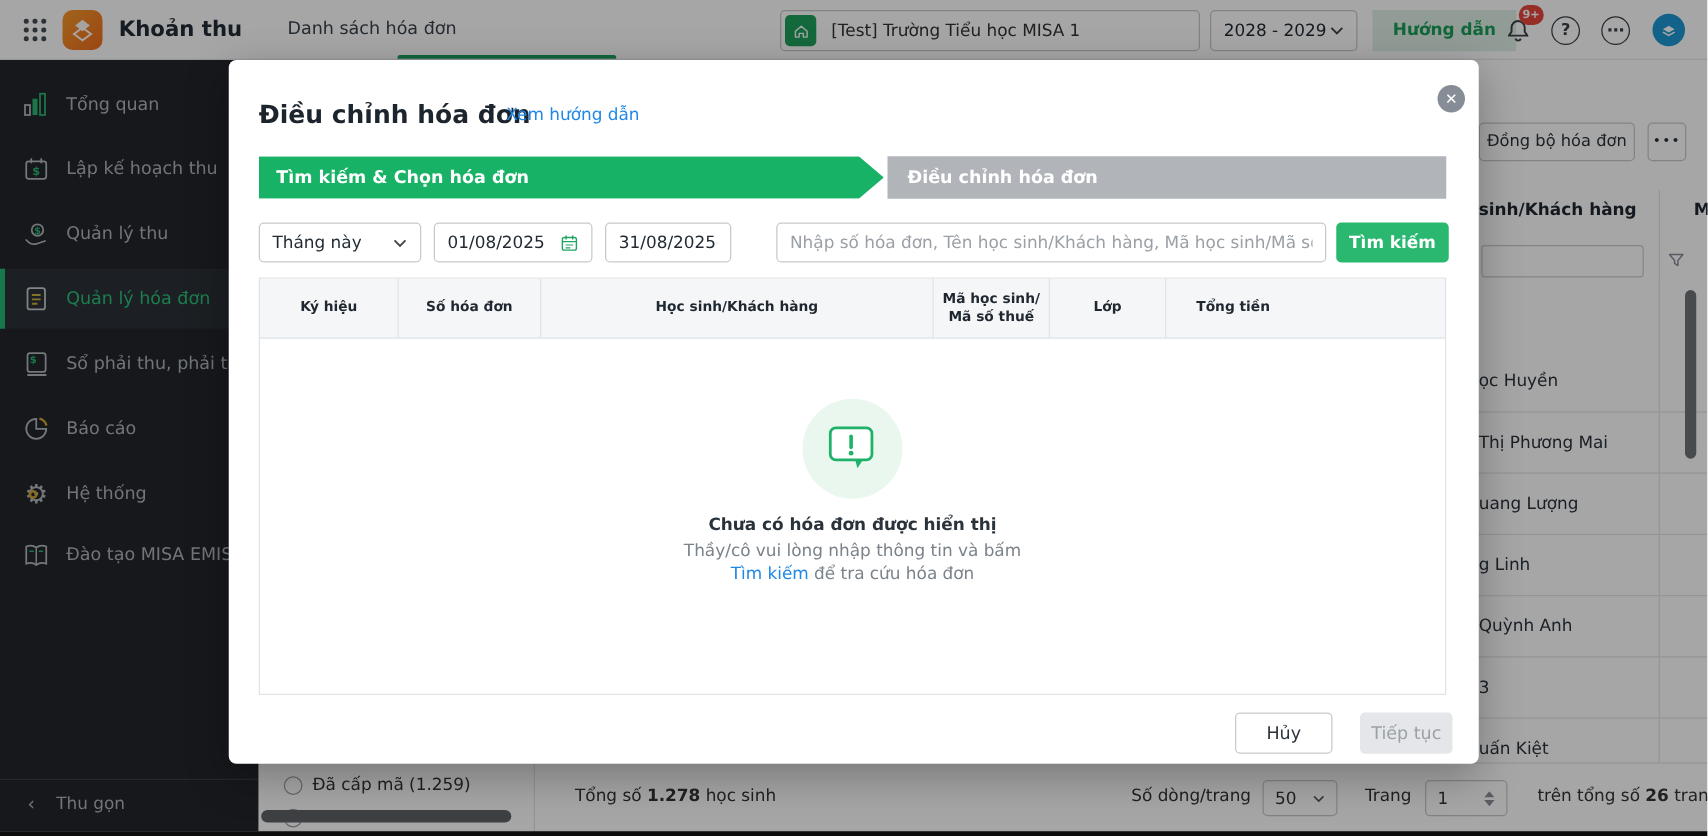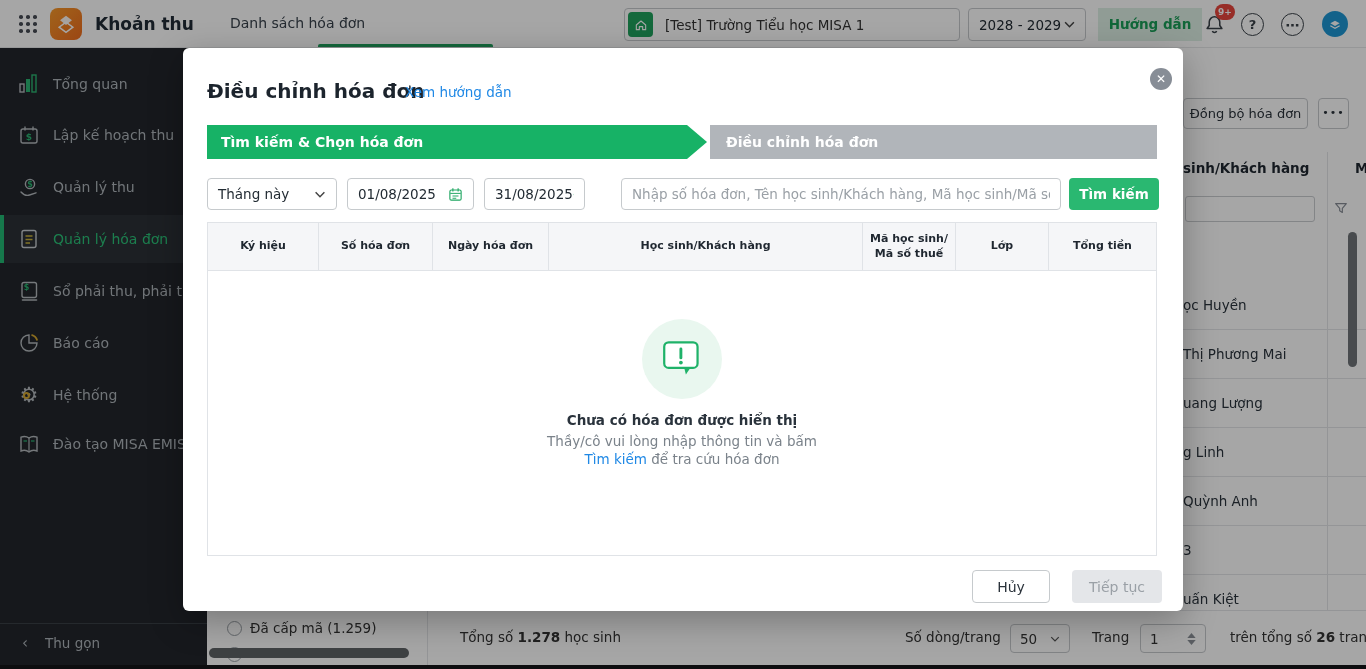--- a/index.html
+++ b/index.html
@@ -18,21 +18,21 @@
   .app-logo { left:50px; top:8px; width:32px; height:32px; border-radius:8px;
     background:linear-gradient(135deg,#f79a2b,#ef6c1e); display:flex; align-items:center; justify-content:center; }
   .app-title { left:95px; top:0; height:48px; line-height:48px; font-size:17px; font-weight:bold; color:#212b36; }
   .tab-label { left:230px; top:0; height:46px; line-height:46px; font-size:14px; color:#39424c; }
   .tab-underline { left:318px; bottom:0; width:175px; height:3px; background:#1f9d5b; border-radius:2px 2px 0 0; }
   .school-box { left:624px; top:8px; width:336px; height:33px; border:1px solid #c6cacd; border-radius:4px; background:#fff; display:flex; align-items:center; }
   .school-icon { width:25px; height:25px; margin-left:3px; border-radius:4px; background:#1fa15d; display:flex; align-items:center; justify-content:center; }
   .school-name { margin-left:12px; color:#333; }
   .year-box { left:968px; top:8px; width:118px; height:33px; border:1px solid #c6cacd; border-radius:4px; background:#fff;
     display:flex; align-items:center; justify-content:space-between; padding:0 10px; color:#222b33; }
-  .guide-btn { left:1098px; top:8px; width:104px; height:33px; border-radius:0; background:#def0e5; color:#1b9e58;
+  .guide-btn { left:1098px; top:8px; width:115px; height:33px; border-radius:0; background:#def0e5; color:#1b9e58;
     font-weight:bold; text-align:center; line-height:33px; }
   .icon-circle { width:23px; height:23px; border:1.6px solid #3a4148; border-radius:50%; color:#3a4148;
     display:flex; align-items:center; justify-content:center; font-weight:bold; }
   .badge { left:1215px; top:4px; min-width:17px; height:16px; padding:0 3px; border-radius:9px; background:#e8453c;
     color:#fff; font-size:9px; font-weight:bold; line-height:16px; text-align:center; z-index:2; }
   .avatar { left:1322px; top:11px; width:26px; height:26px; border-radius:50%; background:#1e97d4;
     display:flex; align-items:center; justify-content:center; }
 
   
   .sidebar { left:0; top:48px; width:207px; height:617px; background:#22262b; z-index:1; }
@@ -88,21 +88,21 @@
   .mth:last-child { border-right:none; }
   .c1{width:111px}.c2{width:114px}.c3{width:116px}.c4{width:314px}.c5{width:93px}.c6{width:93px}.c7{width:107px}
   .empty-wrap { display:flex; flex-direction:column; align-items:center; padding-top:48px; }
   .empty-circle { width:80px; height:80px; border-radius:50%; background:#e9f7ef; display:flex; align-items:center; justify-content:center; }
   .empty-title { margin-top:13px; font-weight:bold; color:#2a333c; }
   .empty-line { margin-top:5px; color:#7a828a; text-align:center; line-height:1.3; }
   .link { color:#1f88e5; cursor:pointer; }
   .modal-foot { position:absolute; right:21px; top:522px; display:flex; gap:22px; }
   .btn-cancel { width:78px; height:33px; border:1px solid #c6cacd; border-radius:4px; background:#fff; color:#2b333b;
     font:14px "DejaVu Sans","Liberation Sans",sans-serif; cursor:pointer; }
-  .btn-continue { width:90px; height:33px; border:none; border-radius:4px; background:#e4e6e9; color:#9aa0a6;
+  .btn-continue { width:74px; height:33px; border:none; border-radius:4px; background:#e4e6e9; color:#9aa0a6;
     font:14px "DejaVu Sans","Liberation Sans",sans-serif; }
   .bold { font-weight:bold; }
 </style>
 </head>
 <body>
 
 <div class="abs topbar">
   <div class="abs grid-dots">
     <i></i>
       <i></i>
@@ -373,23 +373,20 @@
   <button class="search-btn">Tìm kiếm</button>
 
   <div class="mtable">
     <div class="mthead">
       <div class="mth c1">
           <span>Ký hiệu</span>
         </div>
       <div class="mth c2">
           <span>Số hóa đơn</span>
         </div>
-      <div class="mth c3">
-          <span>Ngày hóa đơn</span>
-        </div>
       <div class="mth c4">
           <span>Học sinh/Khách hàng</span>
         </div>
       <div class="mth c5">
           <span>Mã học sinh/</span>
           <span>Mã số thuế</span>
         </div>
       <div class="mth c6">
           <span>Lớp</span>
         </div>

